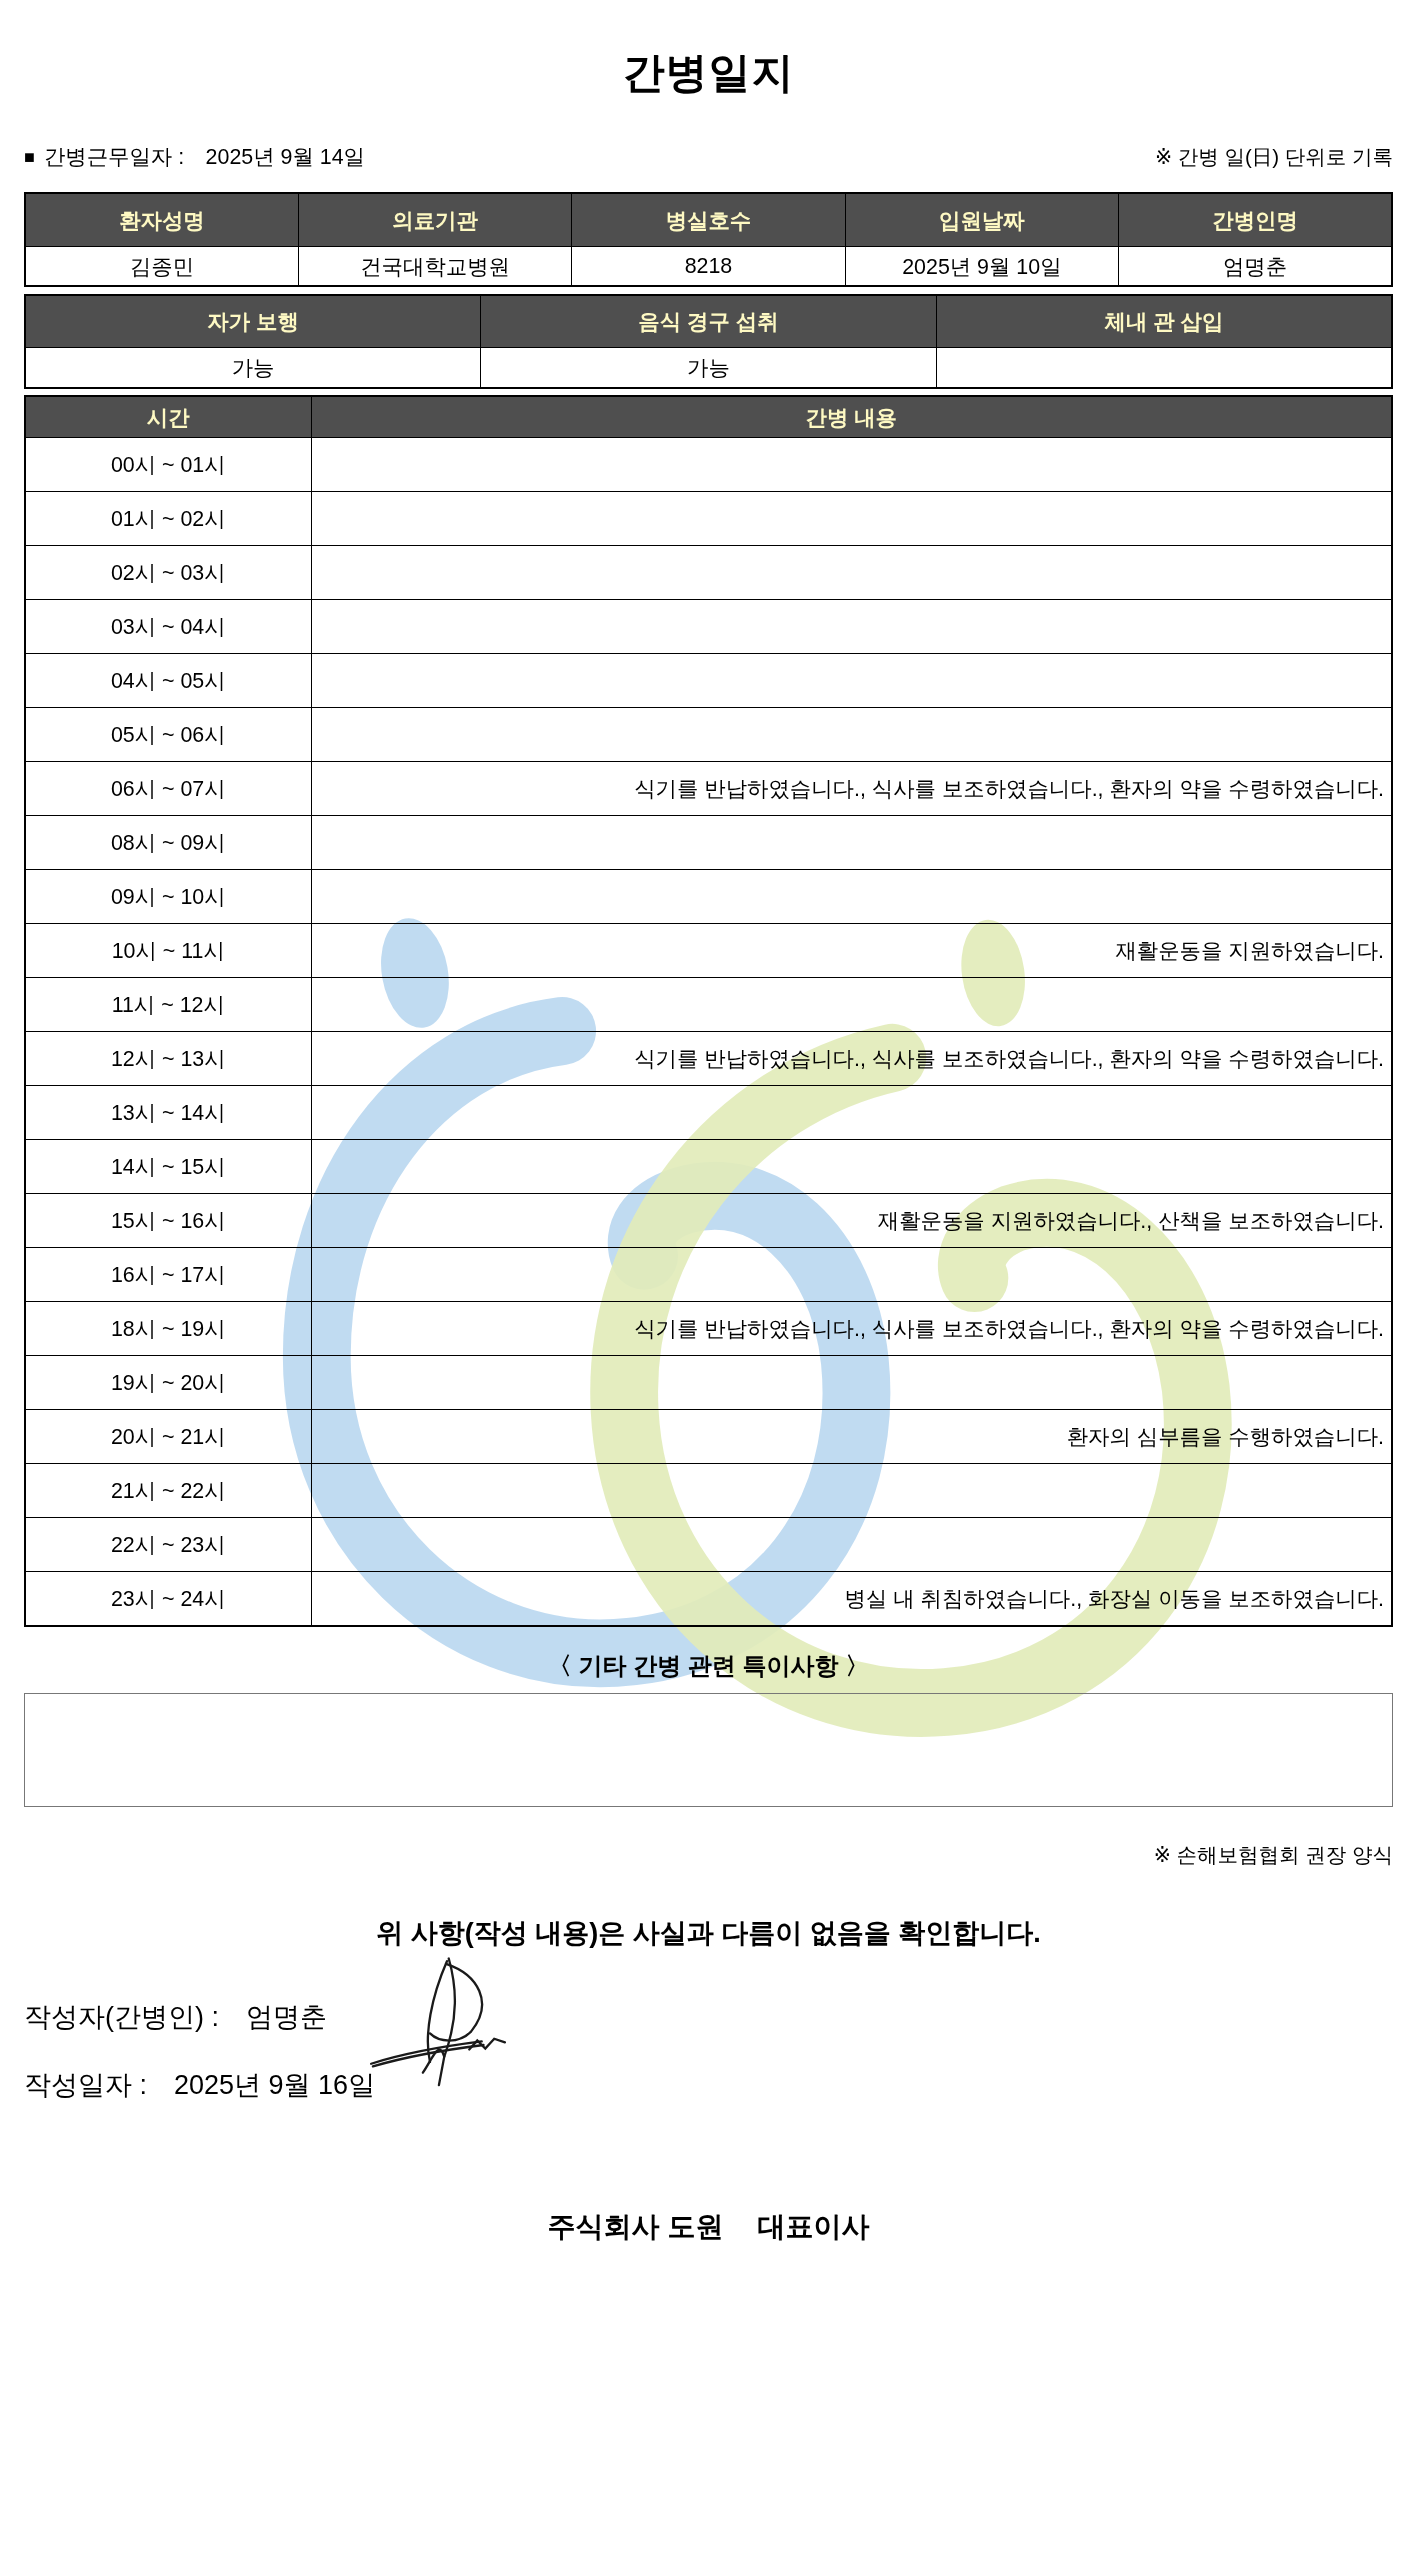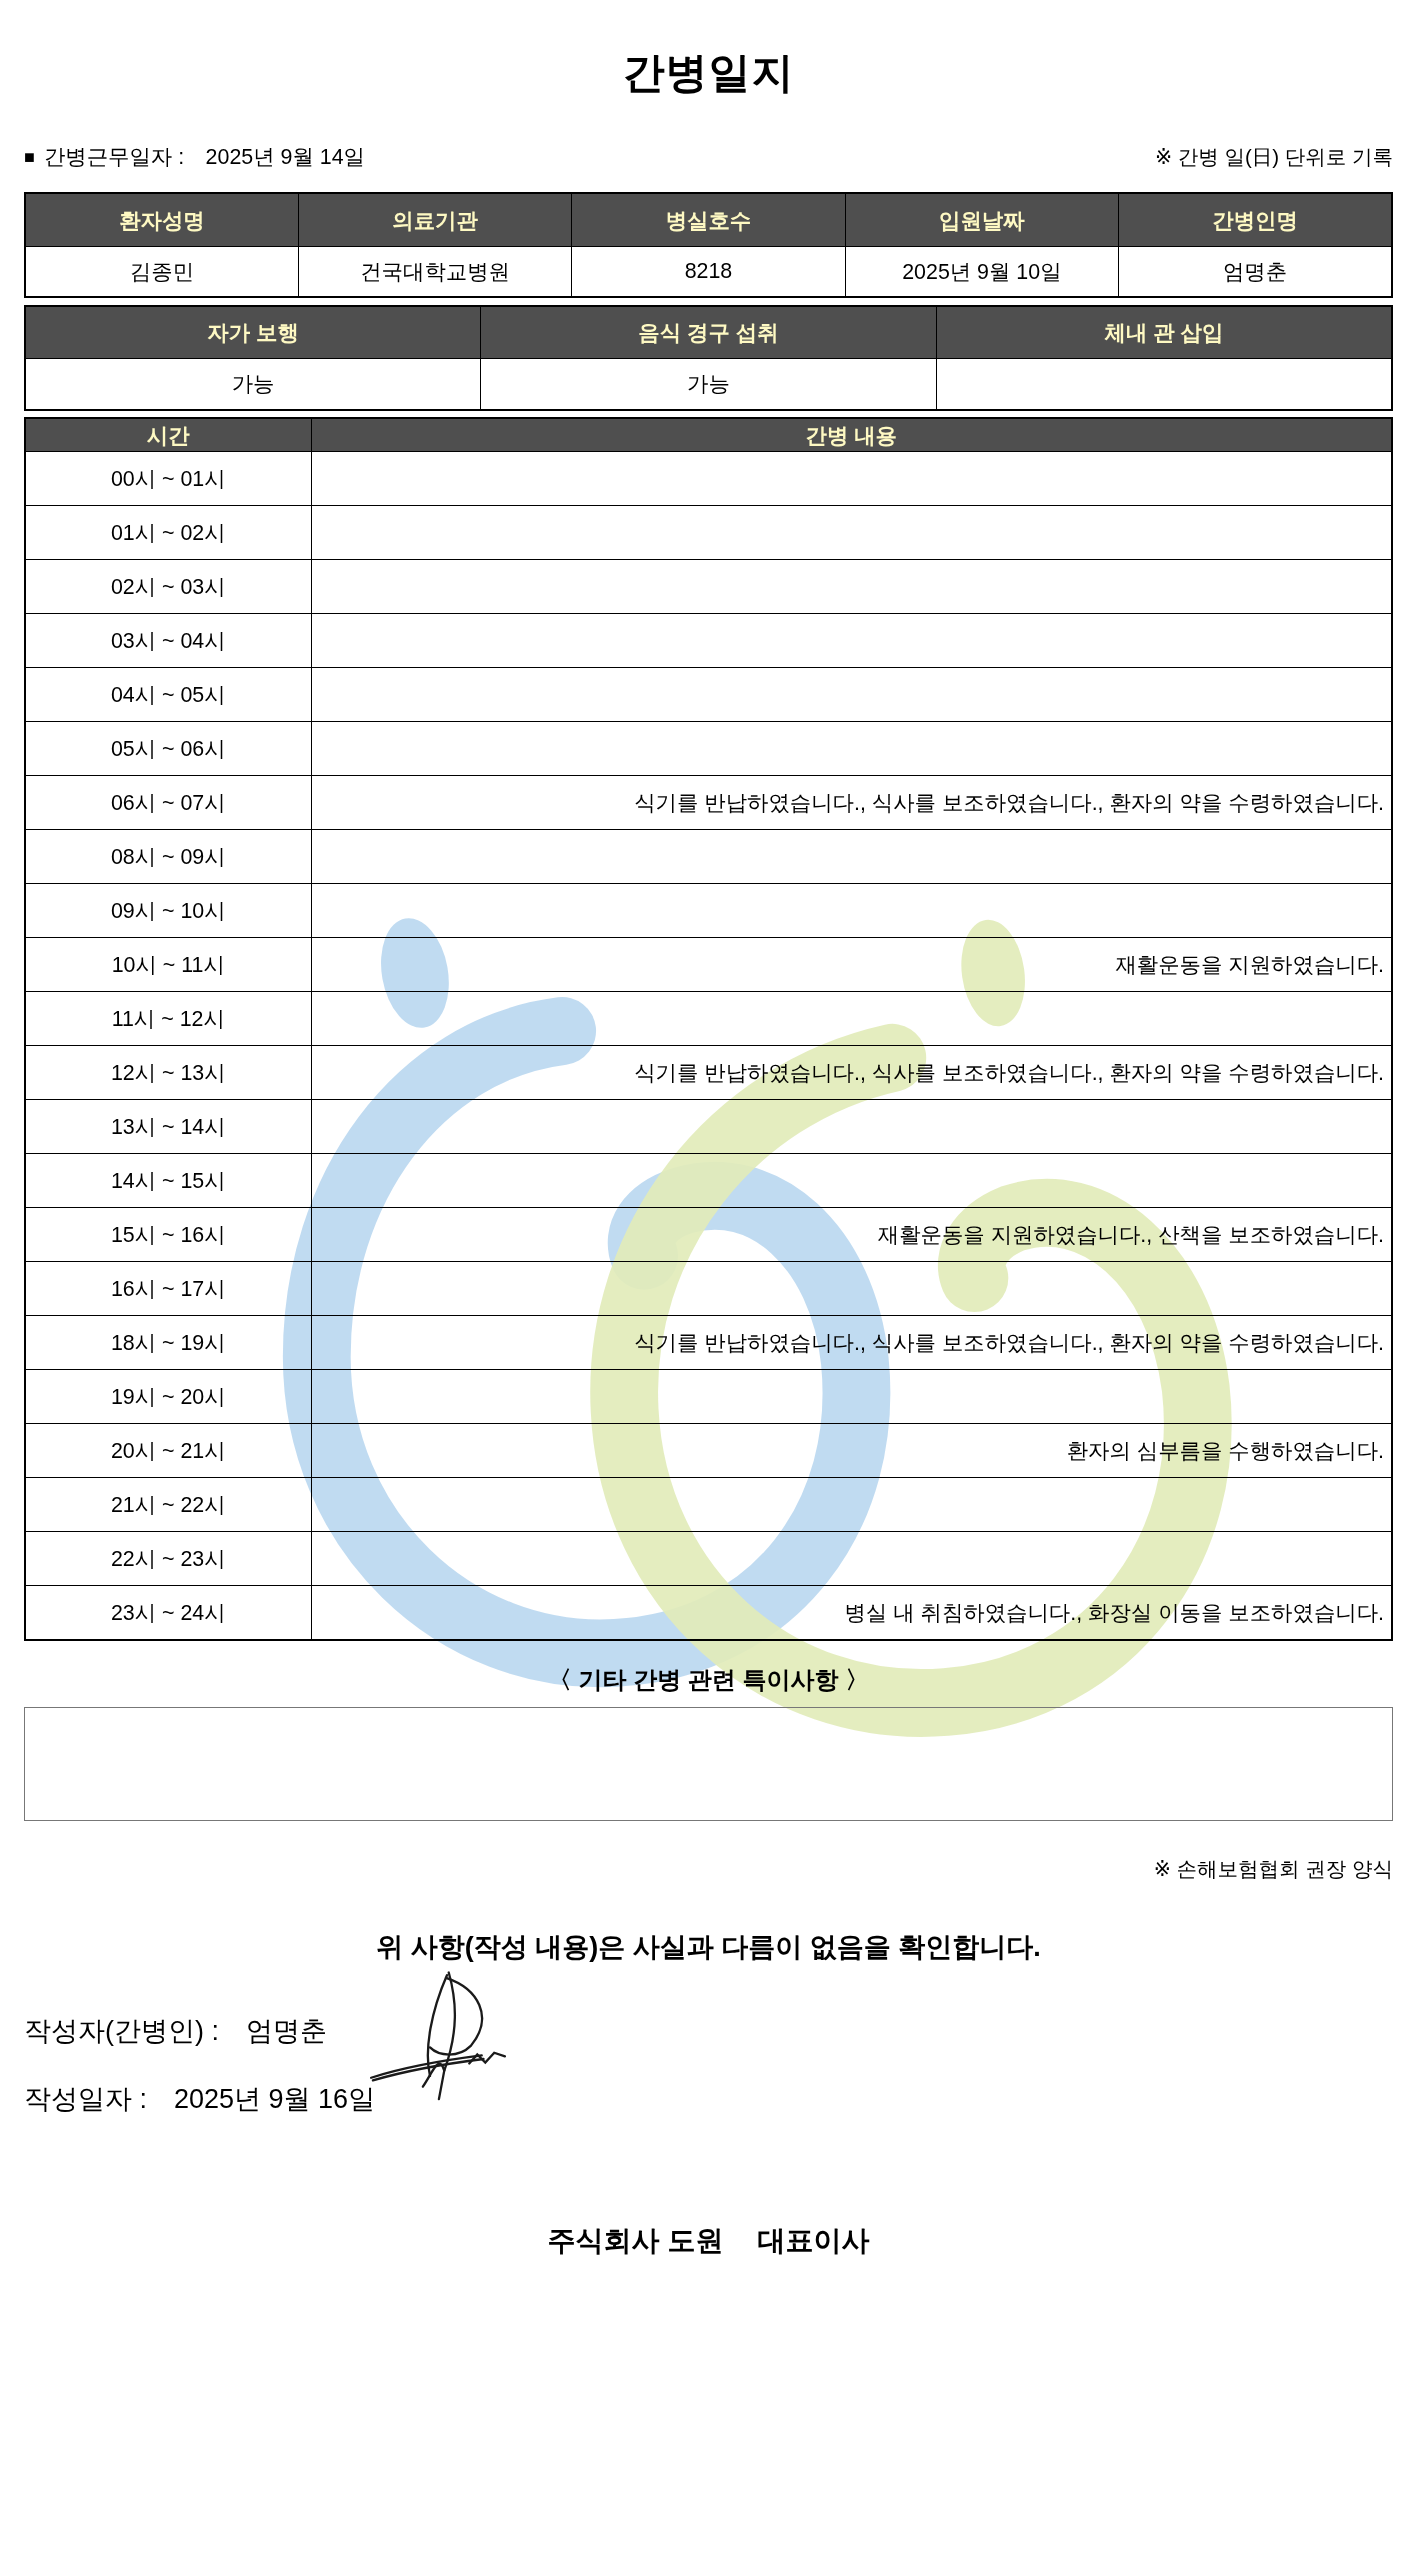--- a/index.html
+++ b/index.html
@@ -22,25 +22,25 @@
   .info-left { display:flex; align-items:center; gap:9px; }
   .bullet { font-size:18px; line-height:1; }
   .info-left .label { font-weight:500; }
   .info-left .value { margin-left:12.5px; }
   .record-note { font-size:20.5px; }
 
   table { border-collapse:collapse; width:100%; table-layout:fixed; background:transparent; }
   .tbl { border:2.7px solid #000; }
   .tbl th, .tbl td { border:1.8px solid #000; font-size:21.4px; text-align:center; vertical-align:middle; }
   .tbl th { background:#4f4f4f; color:#fef9c3; font-weight:700; height:53px; }
-  .tbl td { height:51px; background:transparent; }
+  .tbl td { height:40px; background:transparent; }
   .mt6 { margin-top:6.2px; }
   .mt24 { margin-top:21.4px; }
 
-  .log-tbl th { height:34px; }
+  .log-tbl th { height:42px; }
   .log-tbl td { height:54px; }
   .log-tbl .time-col { width:286px; }
   .log-tbl td.content-cell { text-align:right; padding-left:11.6px; padding-right:7px; }
 
   .notes-heading { margin-top:23px; text-align:center; font-size:24px; font-weight:700; }
   .notes-box { margin-top:11.6px; height:114px; border:1.8px solid #777; background:transparent; font-size:21.4px; padding:9px 12.5px; }
 
   .form-note { margin-top:34px; text-align:right; font-size:20.5px; }
 
   .confirmation { margin-top:46px; text-align:center; font-size:27px; font-weight:700; }

